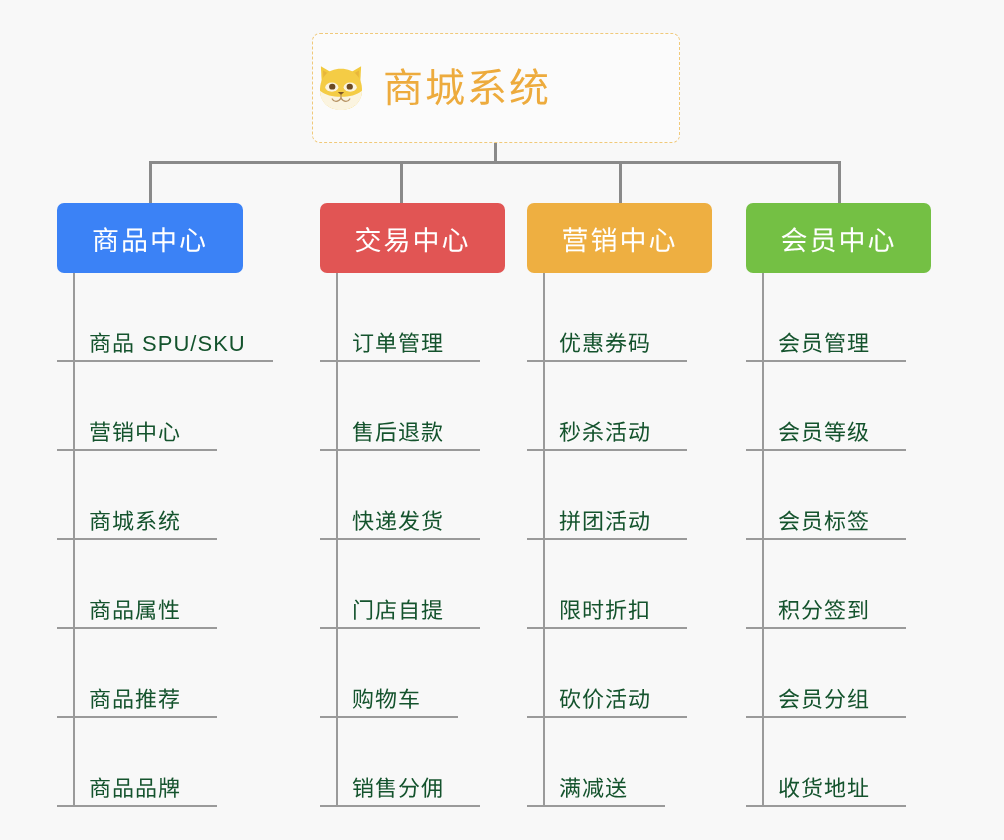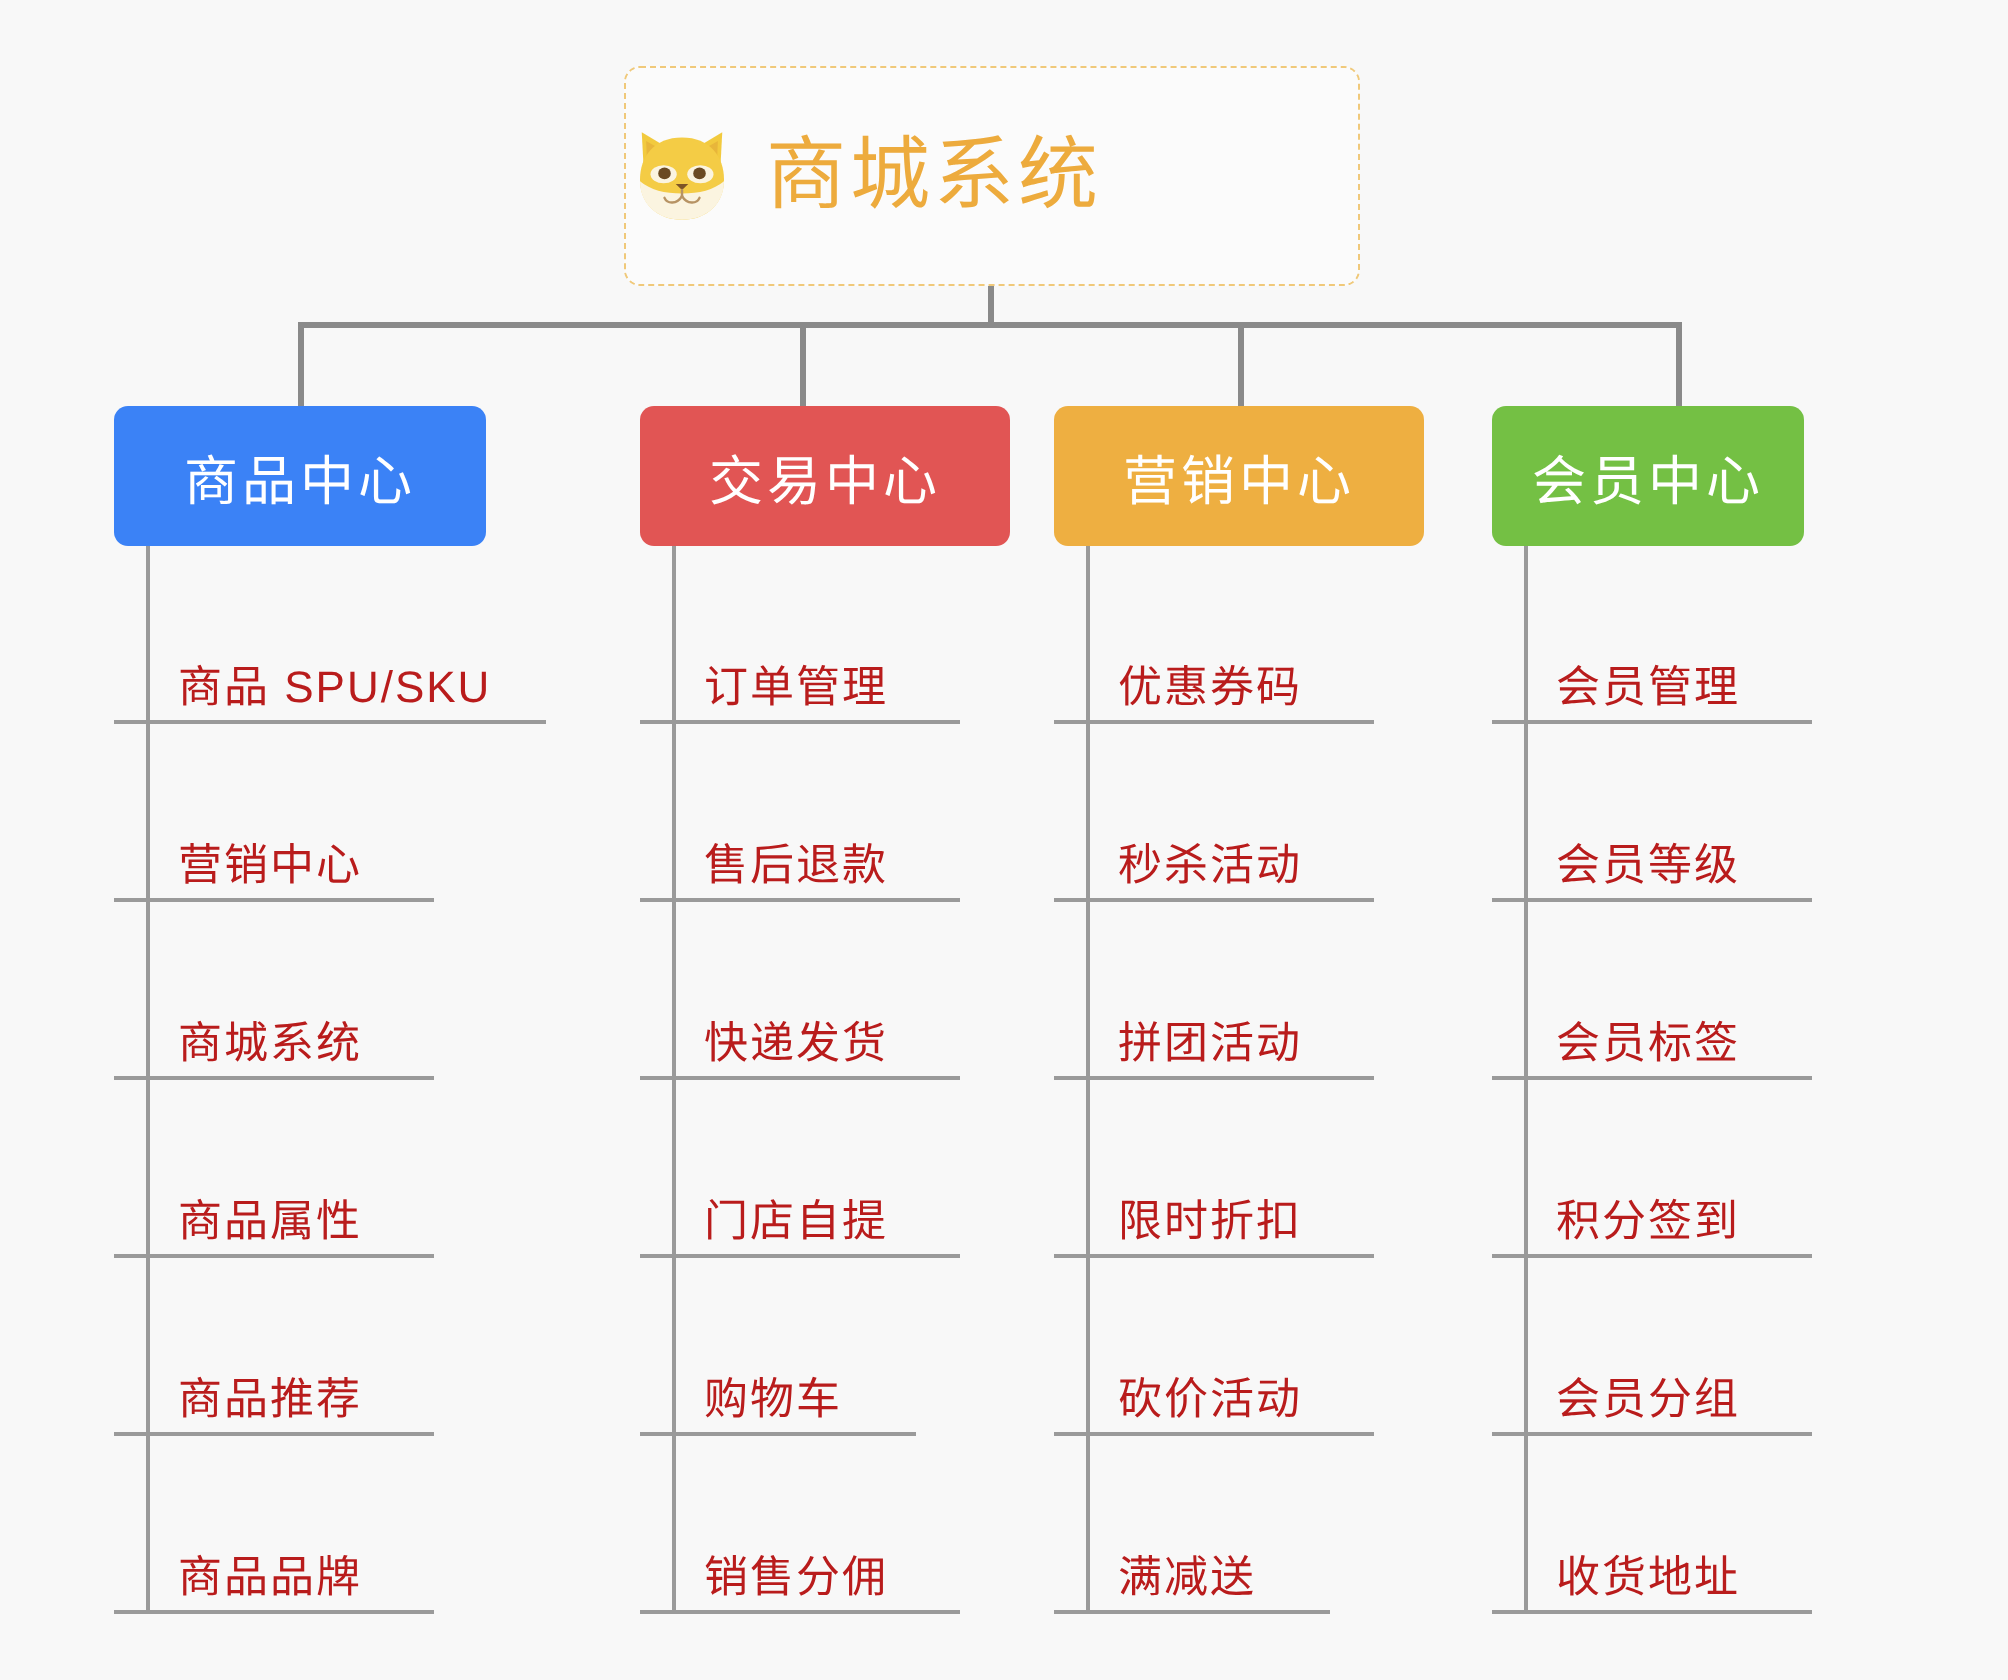--- a/index.html
+++ b/index.html
@@ -93,21 +93,21 @@
   .leaf {
     position: relative;
     box-sizing: border-box;
     height: 89px;
     display: flex;
     align-items: flex-end;
     padding: 0 0 6px 32px;
   }
   .leaf-label {
     font-size: 22px;
-    color: #b91c1c;
+    color: #14532d;
     line-height: 1.1;
     white-space: nowrap;
     letter-spacing: 1px;
   }
   .leaf-underline {
     position: absolute;
     left: 0;
     bottom: 0;
     height: 2px;
     background: #9a9a9a;
@@ -247,21 +247,21 @@
         <span class="leaf-underline" style="width:160px;"></span>
       </div>
       <div class="leaf">
         <span class="leaf-label">满减送</span>
         <span class="leaf-underline" style="width:138px;"></span>
       </div>
     </div>
   </div>
 
   <div class="column" style="left:746px; width:185px;">
-    <div class="cat-box" style="width: 156px; background: rgb(116, 192, 68);">
+    <div class="cat-box" style="width: 185px; background: rgb(116, 192, 68);">
       <span>会员中心</span>
     </div>
     <div class="spine" style="left:16px; top:70px; height:534px;"></div>
     <div class="leaf-list">
       <div class="leaf">
         <span class="leaf-label">会员管理</span>
         <span class="leaf-underline" style="width:160px;"></span>
       </div>
       <div class="leaf">
         <span class="leaf-label">会员等级</span>

